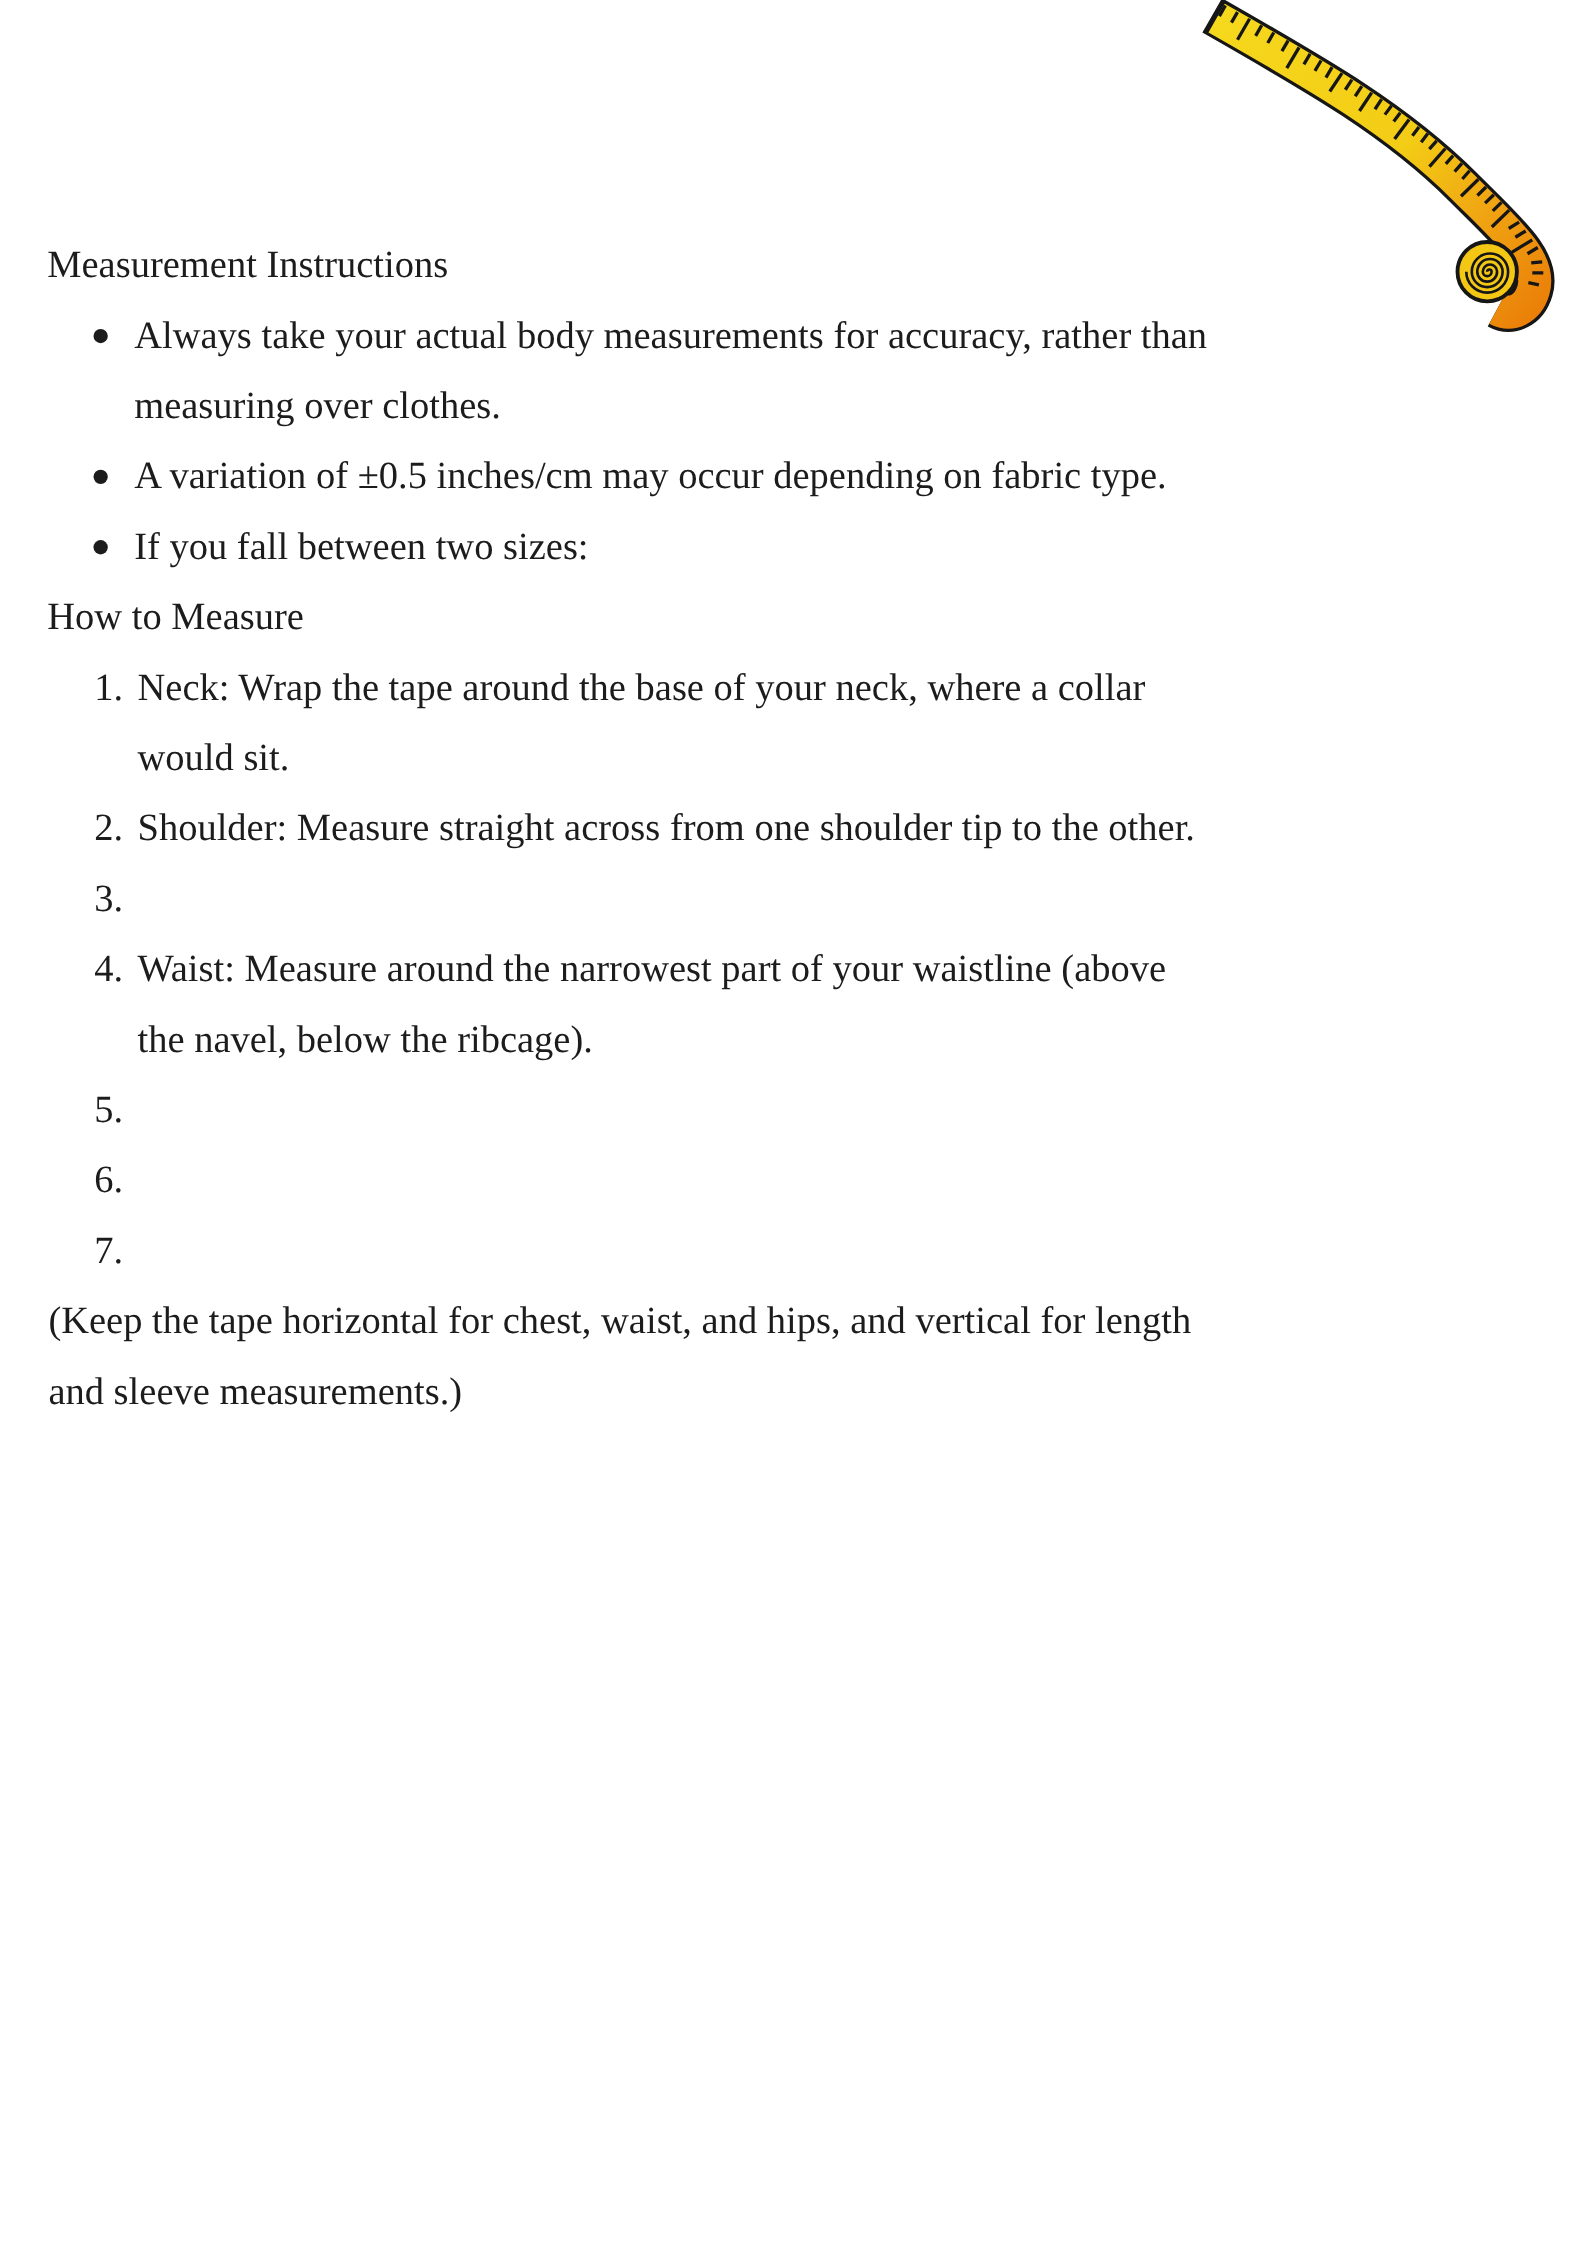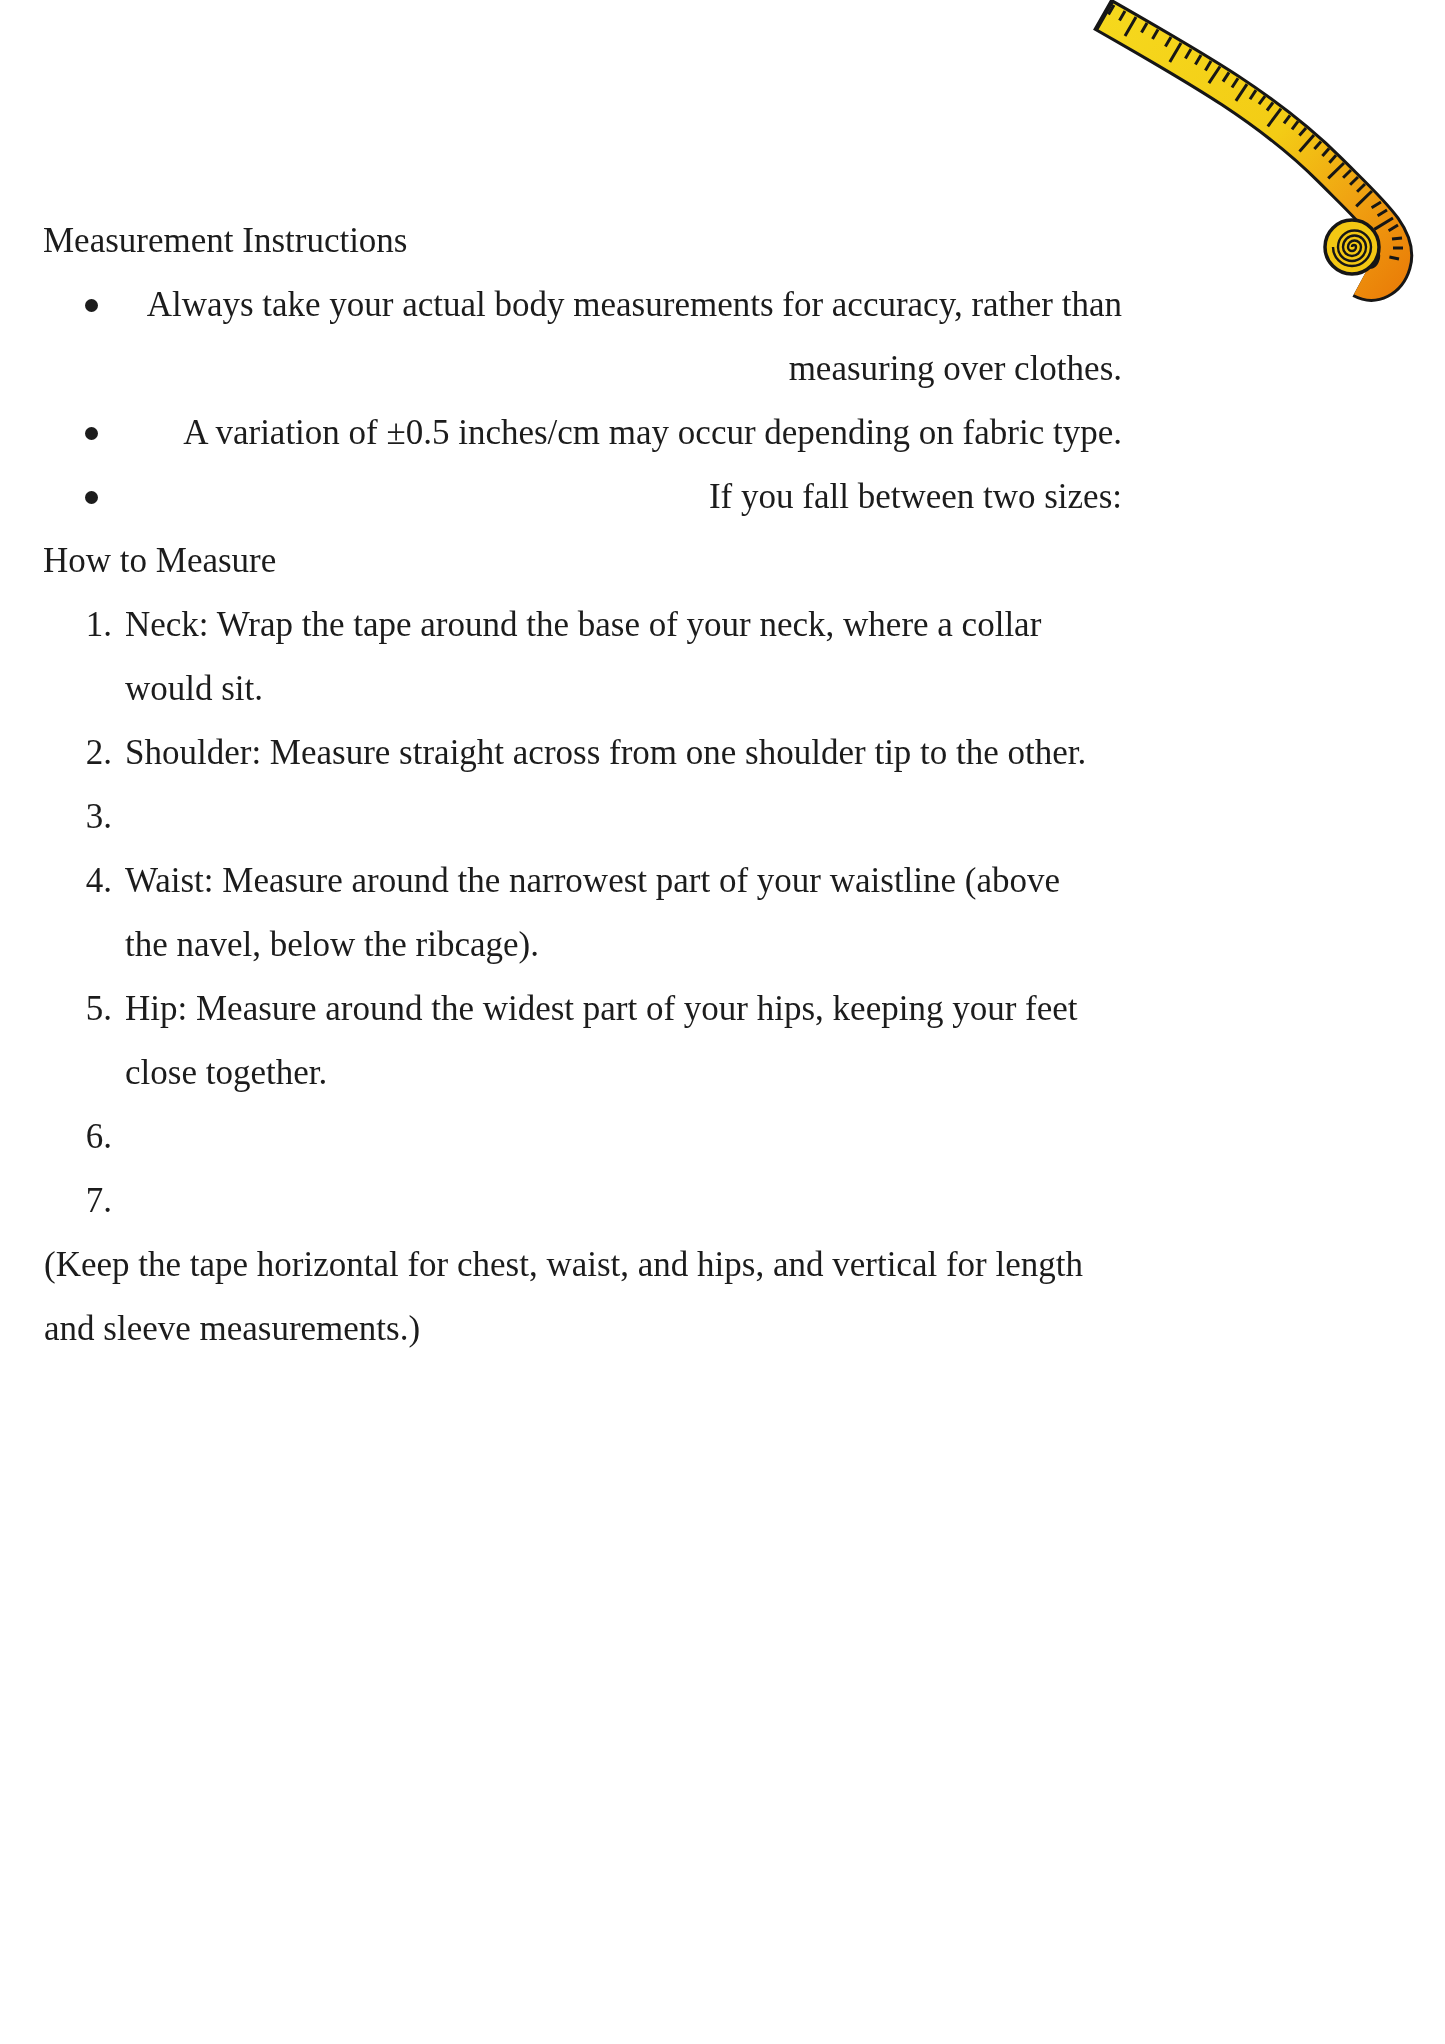--- a/index.html
+++ b/index.html
@@ -28,21 +28,21 @@
     top: 209px;
     width: 1445px;
     font-size: 35px;
     line-height: 64px;
   }
   .title, .heading { padding-left: 43px; }
   .li { display: flex; align-items: flex-start; }
   .li .txt { white-space: normal; }
 
   
-  .b-item { margin-left: 43px; text-align: right; }
+  .b-item { margin-left: 43px; }
   .b-marker {
     flex: 0 0 79px;
     position: relative;
     height: 64px;
   }
   .b-dot {
     position: absolute;
     left: 42px;
     top: 26px;
     width: 13px;
@@ -151,21 +151,20 @@
       </div>
       <div class="li step-item">
         <div class="step-num">3.</div>
       </div>
       <div class="li step-item">
         <div class="step-num">4.</div>
         <div class="txt step-text">Waist: Measure around the narrowest part of your waistline (above the navel, below the ribcage).</div>
       </div>
       <div class="li step-item">
         <div class="step-num">5.</div>
-        <div class="txt step-text">Hip: Measure around the widest part of your hips, keeping your feet close together.</div>
       </div>
       <div class="li step-item">
         <div class="step-num">6.</div>
       </div>
       <div class="li step-item">
         <div class="step-num">7.</div>
       </div>
     </div>
 
     <div class="note">(Keep the tape horizontal for chest, waist, and hips, and vertical for length and sleeve measurements.)</div>

